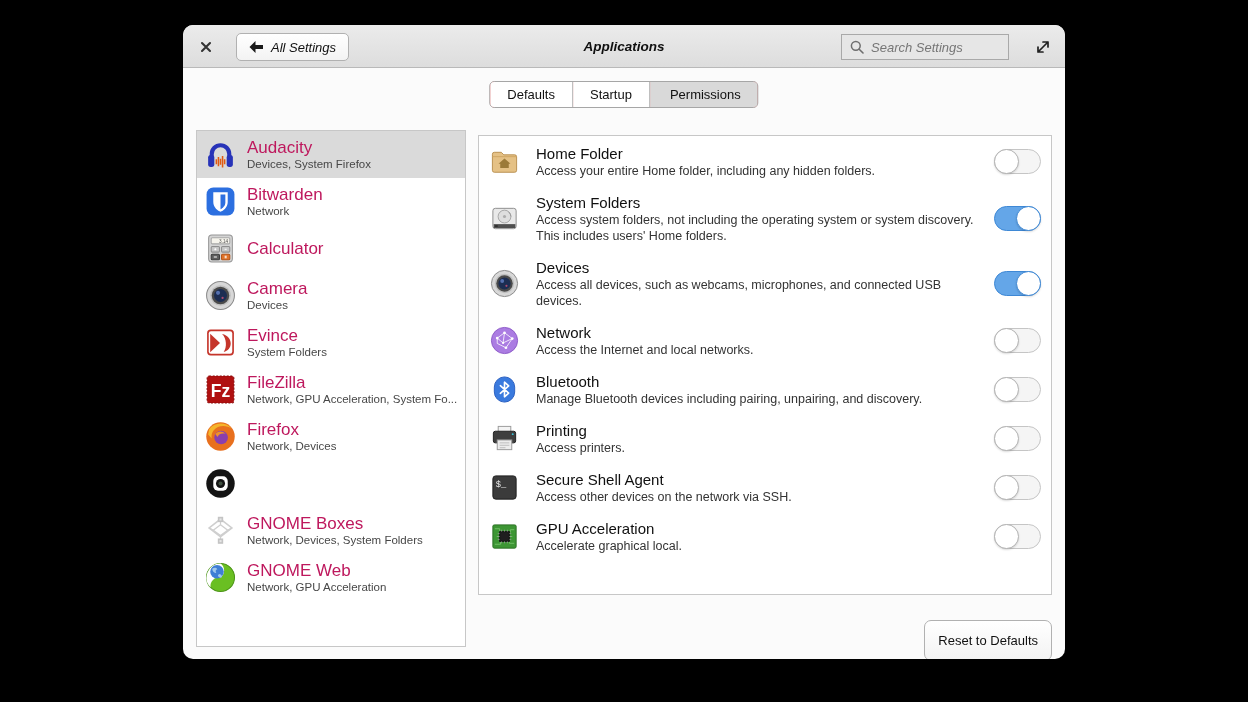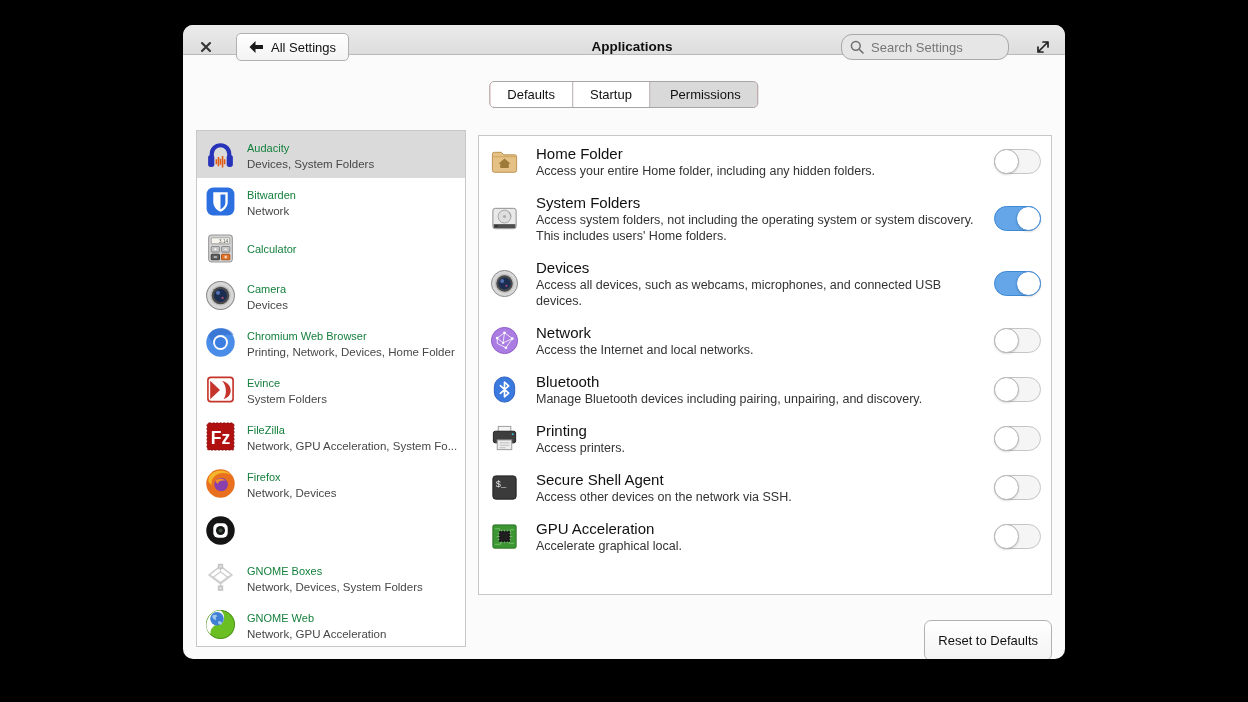--- a/index.html
+++ b/index.html
@@ -2,31 +2,31 @@
 <html><head>
 <meta charset="utf-8">
 <style>
   * { margin:0; padding:0; box-sizing:border-box; }
   html,body { width:1248px; height:702px; background:#000; font-family:"Liberation Sans", sans-serif; overflow:hidden; }
 
   .window { position:absolute; left:183px; top:25px; width:882px; height:634px;
             background:#fbfbfb; border-radius:10px; overflow:hidden; }
 
   
-  .header { position:absolute; left:0; top:0; width:100%; height:30px;
-            background:linear-gradient(#ebebeb,#dddddd); border-bottom:1px solid #b9b9b9; }
+  .header { position:absolute; left:0; top:0; width:100%; height:43px;
+            background:linear-gradient(#ebebeb,#dddddd); border-bottom:1px solid #b9b9b9;font-style:italic; }
   .close-btn { position:absolute; left:13px; top:12px; width:20px; height:20px; cursor:default;
                display:flex; align-items:center; justify-content:center; }
   .back-btn { position:absolute; left:53px; top:8px; height:28px; padding:0 12px;
               background:linear-gradient(#ffffff,#f3f3f3); border:1px solid #b1b1b1; border-radius:5px;
               display:flex; align-items:center; gap:8px; font-size:13px; color:#111; }
-  .hdr-title { position:absolute; left:8px; top:14px; width:100%; text-align:center;
+  .hdr-title { position:absolute; left:0; top:14px; width:100%; text-align:center;
                font-size:13.5px; font-weight:bold; color:#101010; pointer-events:none; }
   .search-box { position:absolute; left:658px; top:9px; width:168px; height:26px;
-                background:#e6e6e6; border:1px solid #a9a9a9; border-radius:11px;
+                background:#e6e6e6; border:1px solid #a9a9a9; border-radius:0;
                 display:flex; align-items:center; gap:7px; padding:0 8px; }
   .search-box .ph { font-size:13px; color:#767676; }
   .expand-btn { position:absolute; right:13px; top:13px; width:18px; height:18px; }
 
   
   .tabs { position:absolute; top:56px; left:50%; transform:translateX(-50%);
           display:flex; height:27px; border:1px solid #a6a6a6; border-radius:5px; overflow:hidden;
           background:#fca5a5; }
   .tab { padding:0 17px; line-height:25px; font-size:13px; color:#111; background:#fff;
          border-right:1px solid #a6a6a6; white-space:nowrap; }
@@ -34,21 +34,21 @@
   .tab[data-active="true"] { background:#d9d9d9; }
 
   
   .sidebar { position:absolute; left:13px; top:105px; width:270px; height:517px;
              background:#fff; border:1px solid #c7c7c7; }
   .app-row { height:47px; display:flex; align-items:center; gap:10px; padding:0 7px; }
   .app-row[data-selected="true"] { background:#dadada; }
   .app-icon { width:33px; height:33px; flex:none; }
   .app-icon svg { width:100%; height:100%; display:block; }
   .app-text { min-width:0; }
-  .app-name { font-size:11px; color:#15803d; line-height:18px; }
+  .app-name { font-size:17px; color:#be185d; line-height:18px; }
   .app-perms { font-size:11.5px; color:#474747; line-height:14px; white-space:nowrap; overflow:hidden; }
 
   
   .main-panel { position:absolute; left:295px; top:110px; width:574px; height:460px;
                 background:#fff; border:1px solid #c7c7c7; }
   .perm-row { display:flex; align-items:center; gap:16px; padding:0 10px; }
   .perm-row.h2 { height:49px; }
   .perm-row.h25 { height:50px; }
   .perm-row.h3 { height:65px; }
   .perm-icon { width:31px; height:31px; flex:none; }
@@ -118,21 +118,21 @@
             <line x1="12" y1="20.5" x2="12" y2="25.5"></line>
               <line x1="14" y1="18.5" x2="14" y2="27.5"></line>
             <line x1="16" y1="20" x2="16" y2="26"></line>
               <line x1="18" y1="17.5" x2="18" y2="28.5"></line>
             <line x1="20" y1="20.5" x2="20" y2="25.5"></line>
           </g>
         </svg>
       </div>
       <div class="app-text">
         <div class="app-name">Audacity</div>
-        <div class="app-perms">Devices, System Folders</div>
+        <div class="app-perms">Devices, System Firefox</div>
       </div>
     </div>
 
     <div class="app-row" data-selected="false">
       <div class="app-icon">
         <svg viewBox="0 0 32 32">
           <rect x="2.5" y="2.5" width="27" height="27" rx="6.5" fill="#2c6fe0"></rect>
           <path d="M9 7h14v9.5c0 5.5-4.6 8.6-7 9.5-2.4-.9-7-4-7-9.5z" fill="#fff"></path>
           <path d="M16 9.3v14.2c1.9-.9 4.7-3.2 4.7-6.6V9.3z" fill="#2c6fe0"></path>
         </svg>
@@ -172,34 +172,20 @@
           <circle cx="13.6" cy="13.4" r="2" fill="#5f7cc0" opacity="0.85"></circle>
           <circle cx="18" cy="18.4" r="1.1" fill="#b04a6e"></circle>
         </svg>
       </div>
       <div class="app-text">
         <div class="app-name">Camera</div>
         <div class="app-perms">Devices</div>
       </div>
     </div>
 
-    <div class="app-row" data-selected="false">
-      <div class="app-icon">
-        <svg viewBox="0 0 32 32">
-          <circle cx="16" cy="16" r="13.8" fill="#4a8de8"></circle>
-          <path d="M16 2.2A13.8 13.8 0 0 0 4.1 9l6.3 10.8A7.4 7.4 0 0 1 16 8.6h13A13.8 13.8 0 0 0 16 2.2z" fill="#2f66c4" opacity="0.55"></path>
-          <circle cx="16" cy="16" r="7.2" fill="#fff"></circle>
-          <circle cx="16" cy="16" r="5.4" fill="#3c7de2"></circle>
-        </svg>
-      </div>
-      <div class="app-text">
-        <div class="app-name">Chromium Web Browser</div>
-        <div class="app-perms">Printing, Network, Devices, Home Folder</div>
-      </div>
-    </div>
 
     <div class="app-row" data-selected="false">
       <div class="app-icon">
         <svg viewBox="0 0 32 32">
           <rect x="3" y="3.5" width="26" height="25" rx="3.5" fill="#c5352b"></rect>
           <rect x="4.6" y="5.1" width="22.8" height="21.8" rx="2.2" fill="#fff"></rect>
           <path d="M6 25.5V7.5l9.5 9z" fill="#c5352b"></path>
           <path d="M17.5 7.8c5.8 1.2 8.4 5.4 8.4 9.2 0 4.2-2.8 7-6.8 8.2 3.2-4.2 3-13.2-1.6-17.4z" fill="#c5352b"></path>
         </svg>
       </div>

